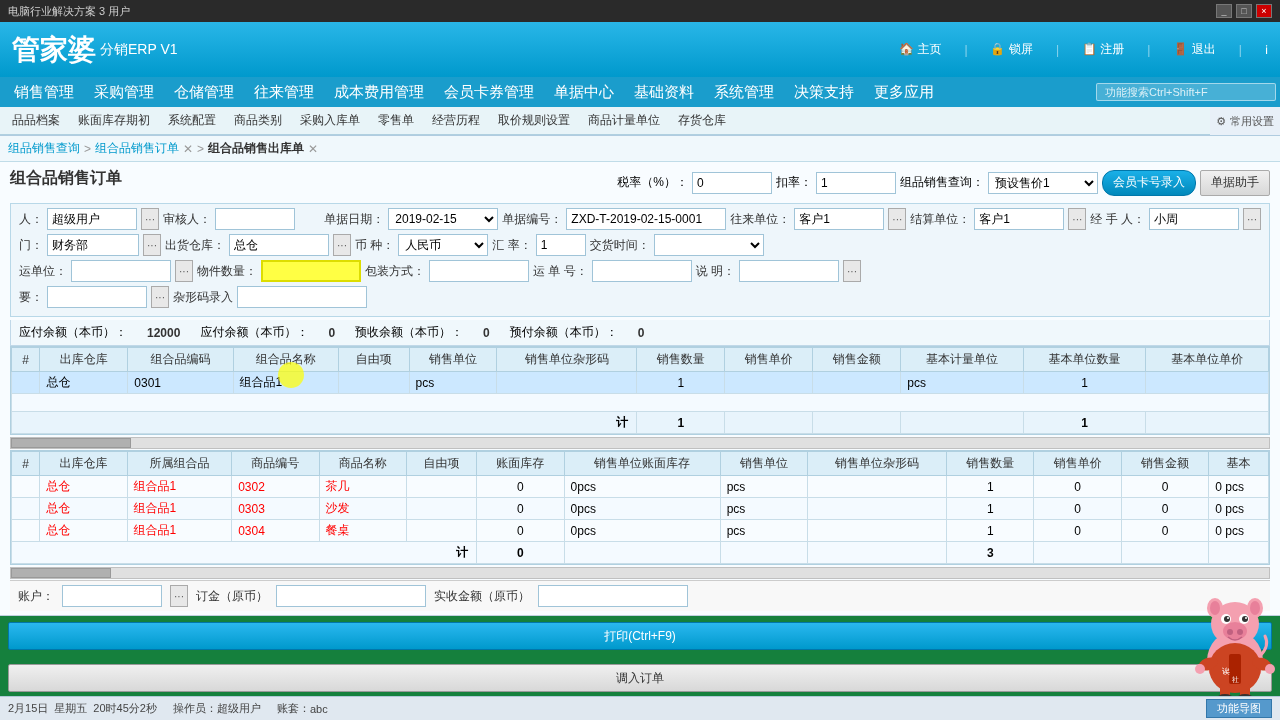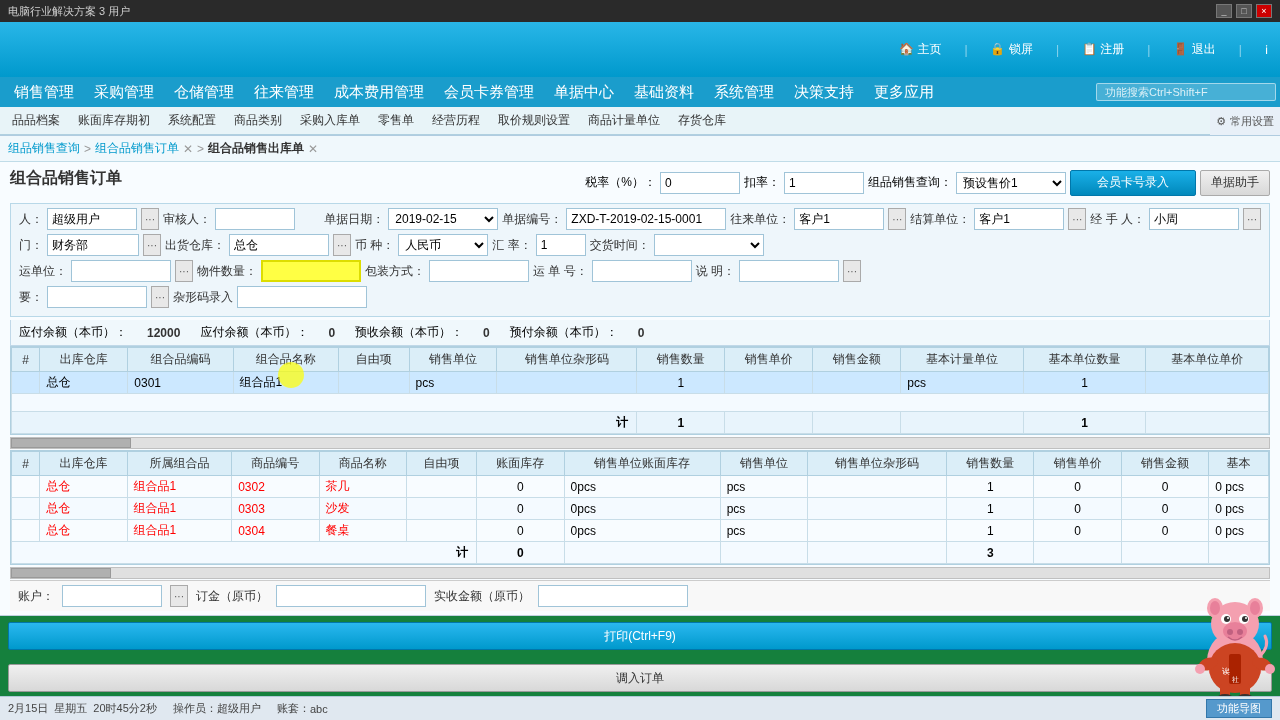--- a/index.html
+++ b/index.html
@@ -40,21 +40,21 @@
     .page-title { font-size: 16px; font-weight: bold; color: #333; margin-bottom: 8px; }
     .form-row { display: flex; align-items: center; margin-bottom: 4px; gap: 4px; flex-wrap: wrap; }
     .form-label { color: #333; white-space: nowrap; min-width: fit-content; }
     .form-input { border: 1px solid #a0c4d8; background: white; height: 22px; padding: 0 4px; font-size: 12px; font-family: inherit; }
     .form-input-sm { width: 80px; }
     .form-select { border: 1px solid #a0c4d8; background: white; height: 22px; padding: 0 2px; font-size: 12px; font-family: inherit; }
     .ellipsis-btn { background: #e8e8e8; border: 1px solid #aaa; height: 22px; padding: 0 3px; cursor: pointer; font-size: 10px; color: #555; }
 
     
     .top-buttons { display: flex; gap: 4px; align-items: center; margin-left: auto; }
-    .btn-primary { background: linear-gradient(180deg, #1ab0e8, #0088bb); color: white; border: 1px solid #0077aa; height: 26px; padding: 0 26px; cursor: pointer; font-size: 12px; font-family: inherit; border-radius: 2px; }
+    .btn-primary { background: linear-gradient(180deg, #1ab0e8, #0088bb); color: white; border: 1px solid #0077aa; height: 26px; padding: 0 10px; cursor: pointer; font-size: 12px; font-family: inherit; border-radius: 12px; }
     .btn-secondary { background: linear-gradient(180deg, #f0f0f0, #d8d8d8); color: #333; border: 1px solid #aaa; height: 26px; padding: 0 10px; cursor: pointer; font-size: 12px; font-family: inherit; border-radius: 2px; }
 
     
     .summary-row { display: flex; align-items: center; padding: 4px 8px; background: #f0f8fc; border: 1px solid #c0d8e8; border-top: none; font-size: 12px; gap: 20px; }
     .summary-value { color: #333; font-weight: bold; }
 
     
     .table-area { border: 1px solid #b0d0e0; margin-bottom: 2px; }
     .data-table { width: 100%; border-collapse: collapse; font-size: 12px; }
     .data-table th { background: #dbeef8; border: 1px solid #b0d0e0; padding: 3px 6px; text-align: center; white-space: nowrap; font-weight: normal; color: #333; height: 24px; }
@@ -97,20 +97,24 @@
 <div class="title-bar">
   <span>电脑行业解决方案 3 用户</span>
   <div class="title-bar-controls">
     <div class="title-btn">_</div>
     <div class="title-btn">□</div>
     <div class="title-btn" style="background:#c00;color:white;">×</div>
   </div>
 </div>
 
 <div class="app-header">
+  <div class="app-logo">
+    <span style="font-size:28px;font-weight:bold;">管家婆</span>
+    <span class="sub">分销ERP V1</span>
+  </div>
   <div class="header-right">
     <span>🏠 主页</span>
     <span style="color:rgba(255,255,255,0.5)">|</span>
     <span>🔒 锁屏</span>
     <span style="color:rgba(255,255,255,0.5)">|</span>
     <span>📋 注册</span>
     <span style="color:rgba(255,255,255,0.5)">|</span>
     <span>🚪 退出</span>
     <span style="color:rgba(255,255,255,0.5)">|</span>
     <span>ℹ</span>

